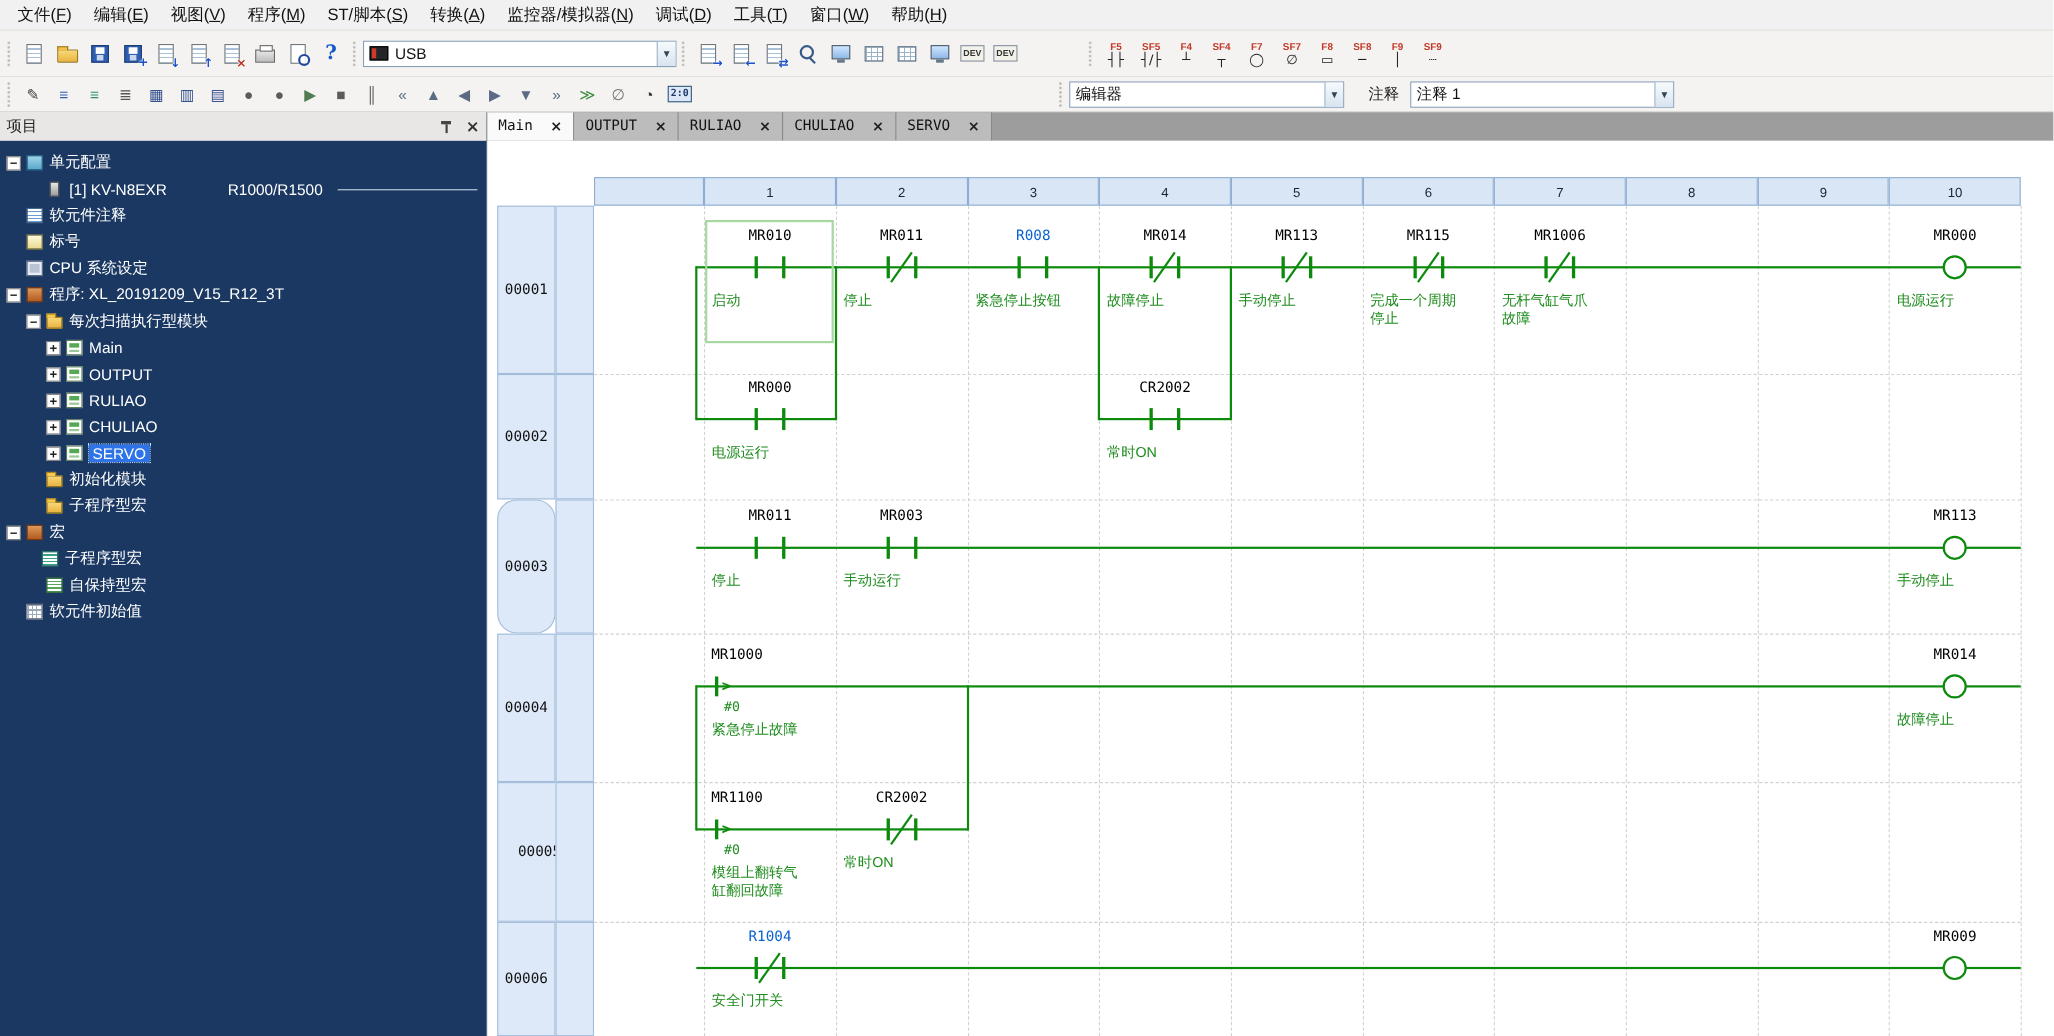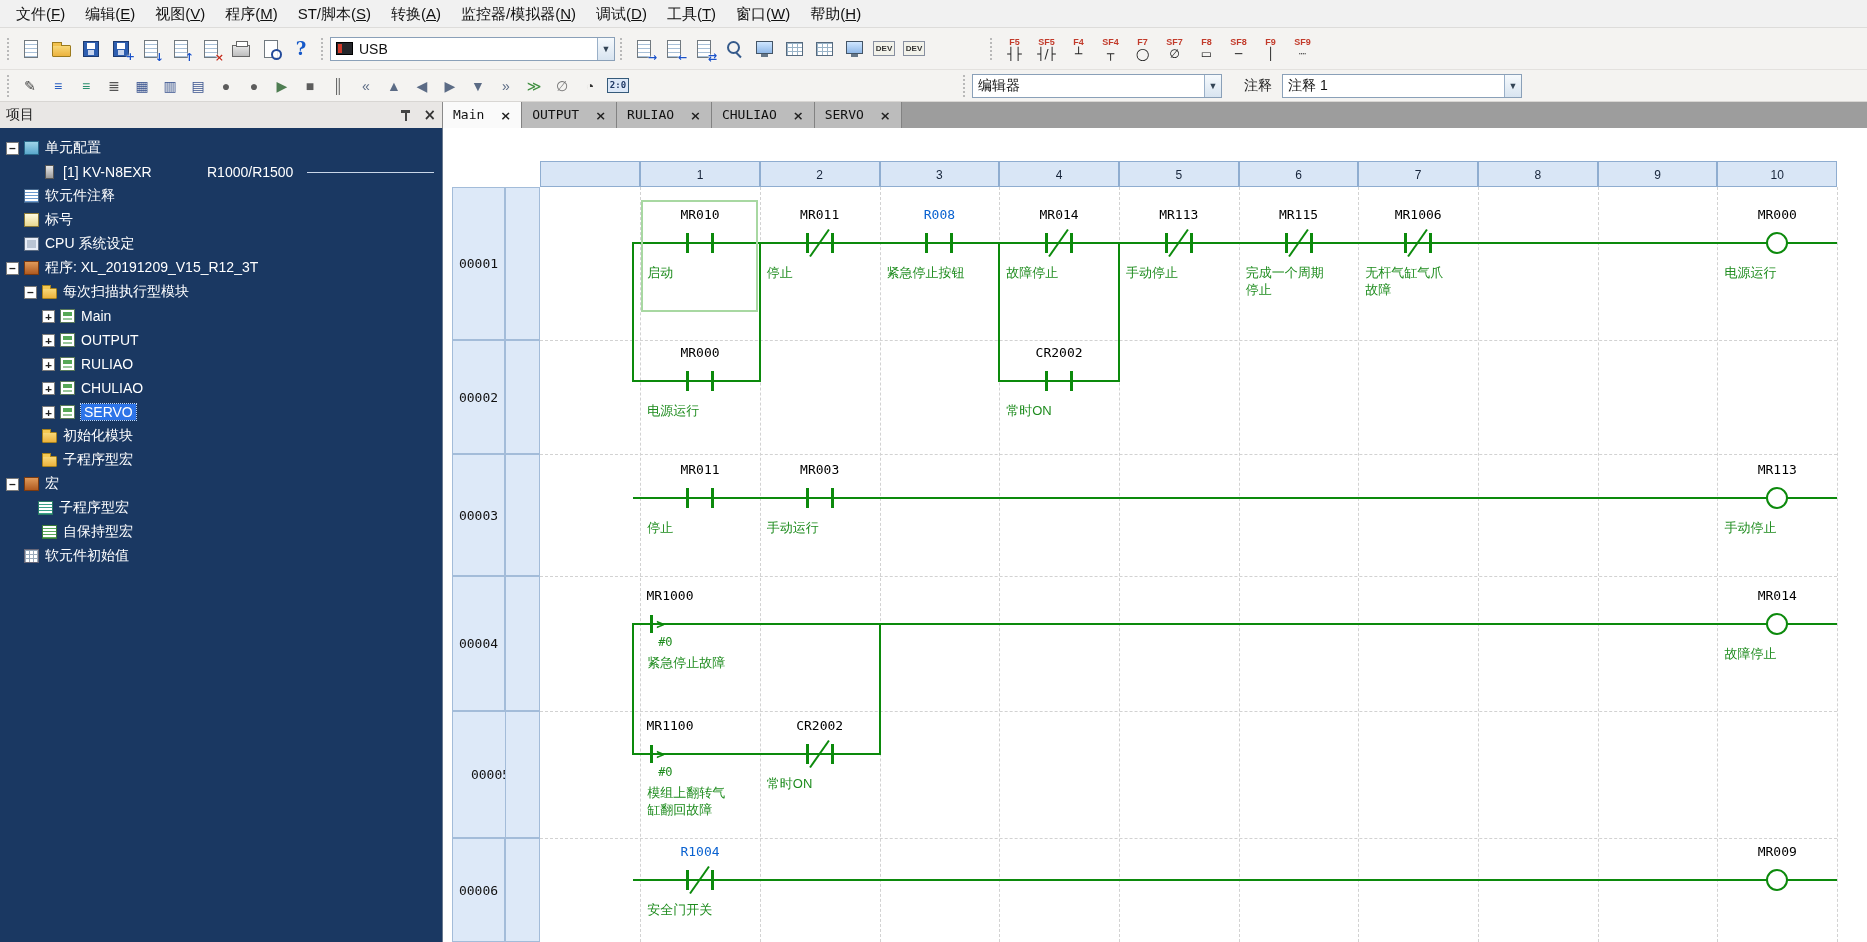--- a/index.html
+++ b/index.html
@@ -490,21 +490,21 @@
           <div class="lhead" style="left: 915.35px; top: 33px; width: 119.7px; height: 26px; line-height: 26px;">7</div>
           <div class="lhead" style="left: 1035.05px; top: 33px; width: 119.7px; height: 26px; line-height: 26px;">8</div>
           <div class="lhead" style="left: 1154.75px; top: 33px; width: 119.7px; height: 26px; line-height: 26px;">9</div>
           <div class="lhead" style="left: 1274.45px; top: 33px; width: 119.7px; height: 26px; line-height: 26px;">10</div>
           <div class="lgut" style="left: 9px; top: 59px; width: 53px; height: 153px;">00001</div>
           <div class="lgut" style="left: 62px; top: 59px; width: 35px; height: 153px;"></div>
           <div class="hdash" style="left: 97px; top: 212px; width: 1297px;"></div>
           <div class="lgut" style="left: 9px; top: 212px; width: 53px; height: 114px; text-align: right;">00002</div>
           <div class="lgut" style="left: 62px; top: 212px; width: 35px; height: 114px;"></div>
           <div class="hdash" style="left: 97px; top: 326px; width: 1297px;"></div>
-          <div class="lgut" style="left: 9px; top: 326px; width: 53px; height: 122px;">00003</div>
+          <div class="lgut" style="left: 9px; top: 326px; width: 53px; height: 122px; border-radius: 18px;">00003</div>
           <div class="lgut" style="left: 62px; top: 326px; width: 35px; height: 122px;"></div>
           <div class="hdash" style="left: 97px; top: 448px; width: 1297px;"></div>
           <div class="lgut" style="left: 9px; top: 448px; width: 53px; height: 135px;">00004</div>
           <div class="lgut" style="left: 62px; top: 448px; width: 35px; height: 135px;"></div>
           <div class="hdash" style="left: 97px; top: 583px; width: 1297px;"></div>
           <div class="lgut" style="left: 9px; top: 583px; width: 77px; height: 127px;">00005</div>
           <div class="lgut" style="left: 62px; top: 583px; width: 35px; height: 127px;"></div>
           <div class="hdash" style="left: 97px; top: 710px; width: 1297px;"></div>
           <div class="lgut" style="left: 9px; top: 710px; width: 53px; height: 104px;">00006</div>
           <div class="lgut" style="left: 62px; top: 710px; width: 35px; height: 104px;"></div>

